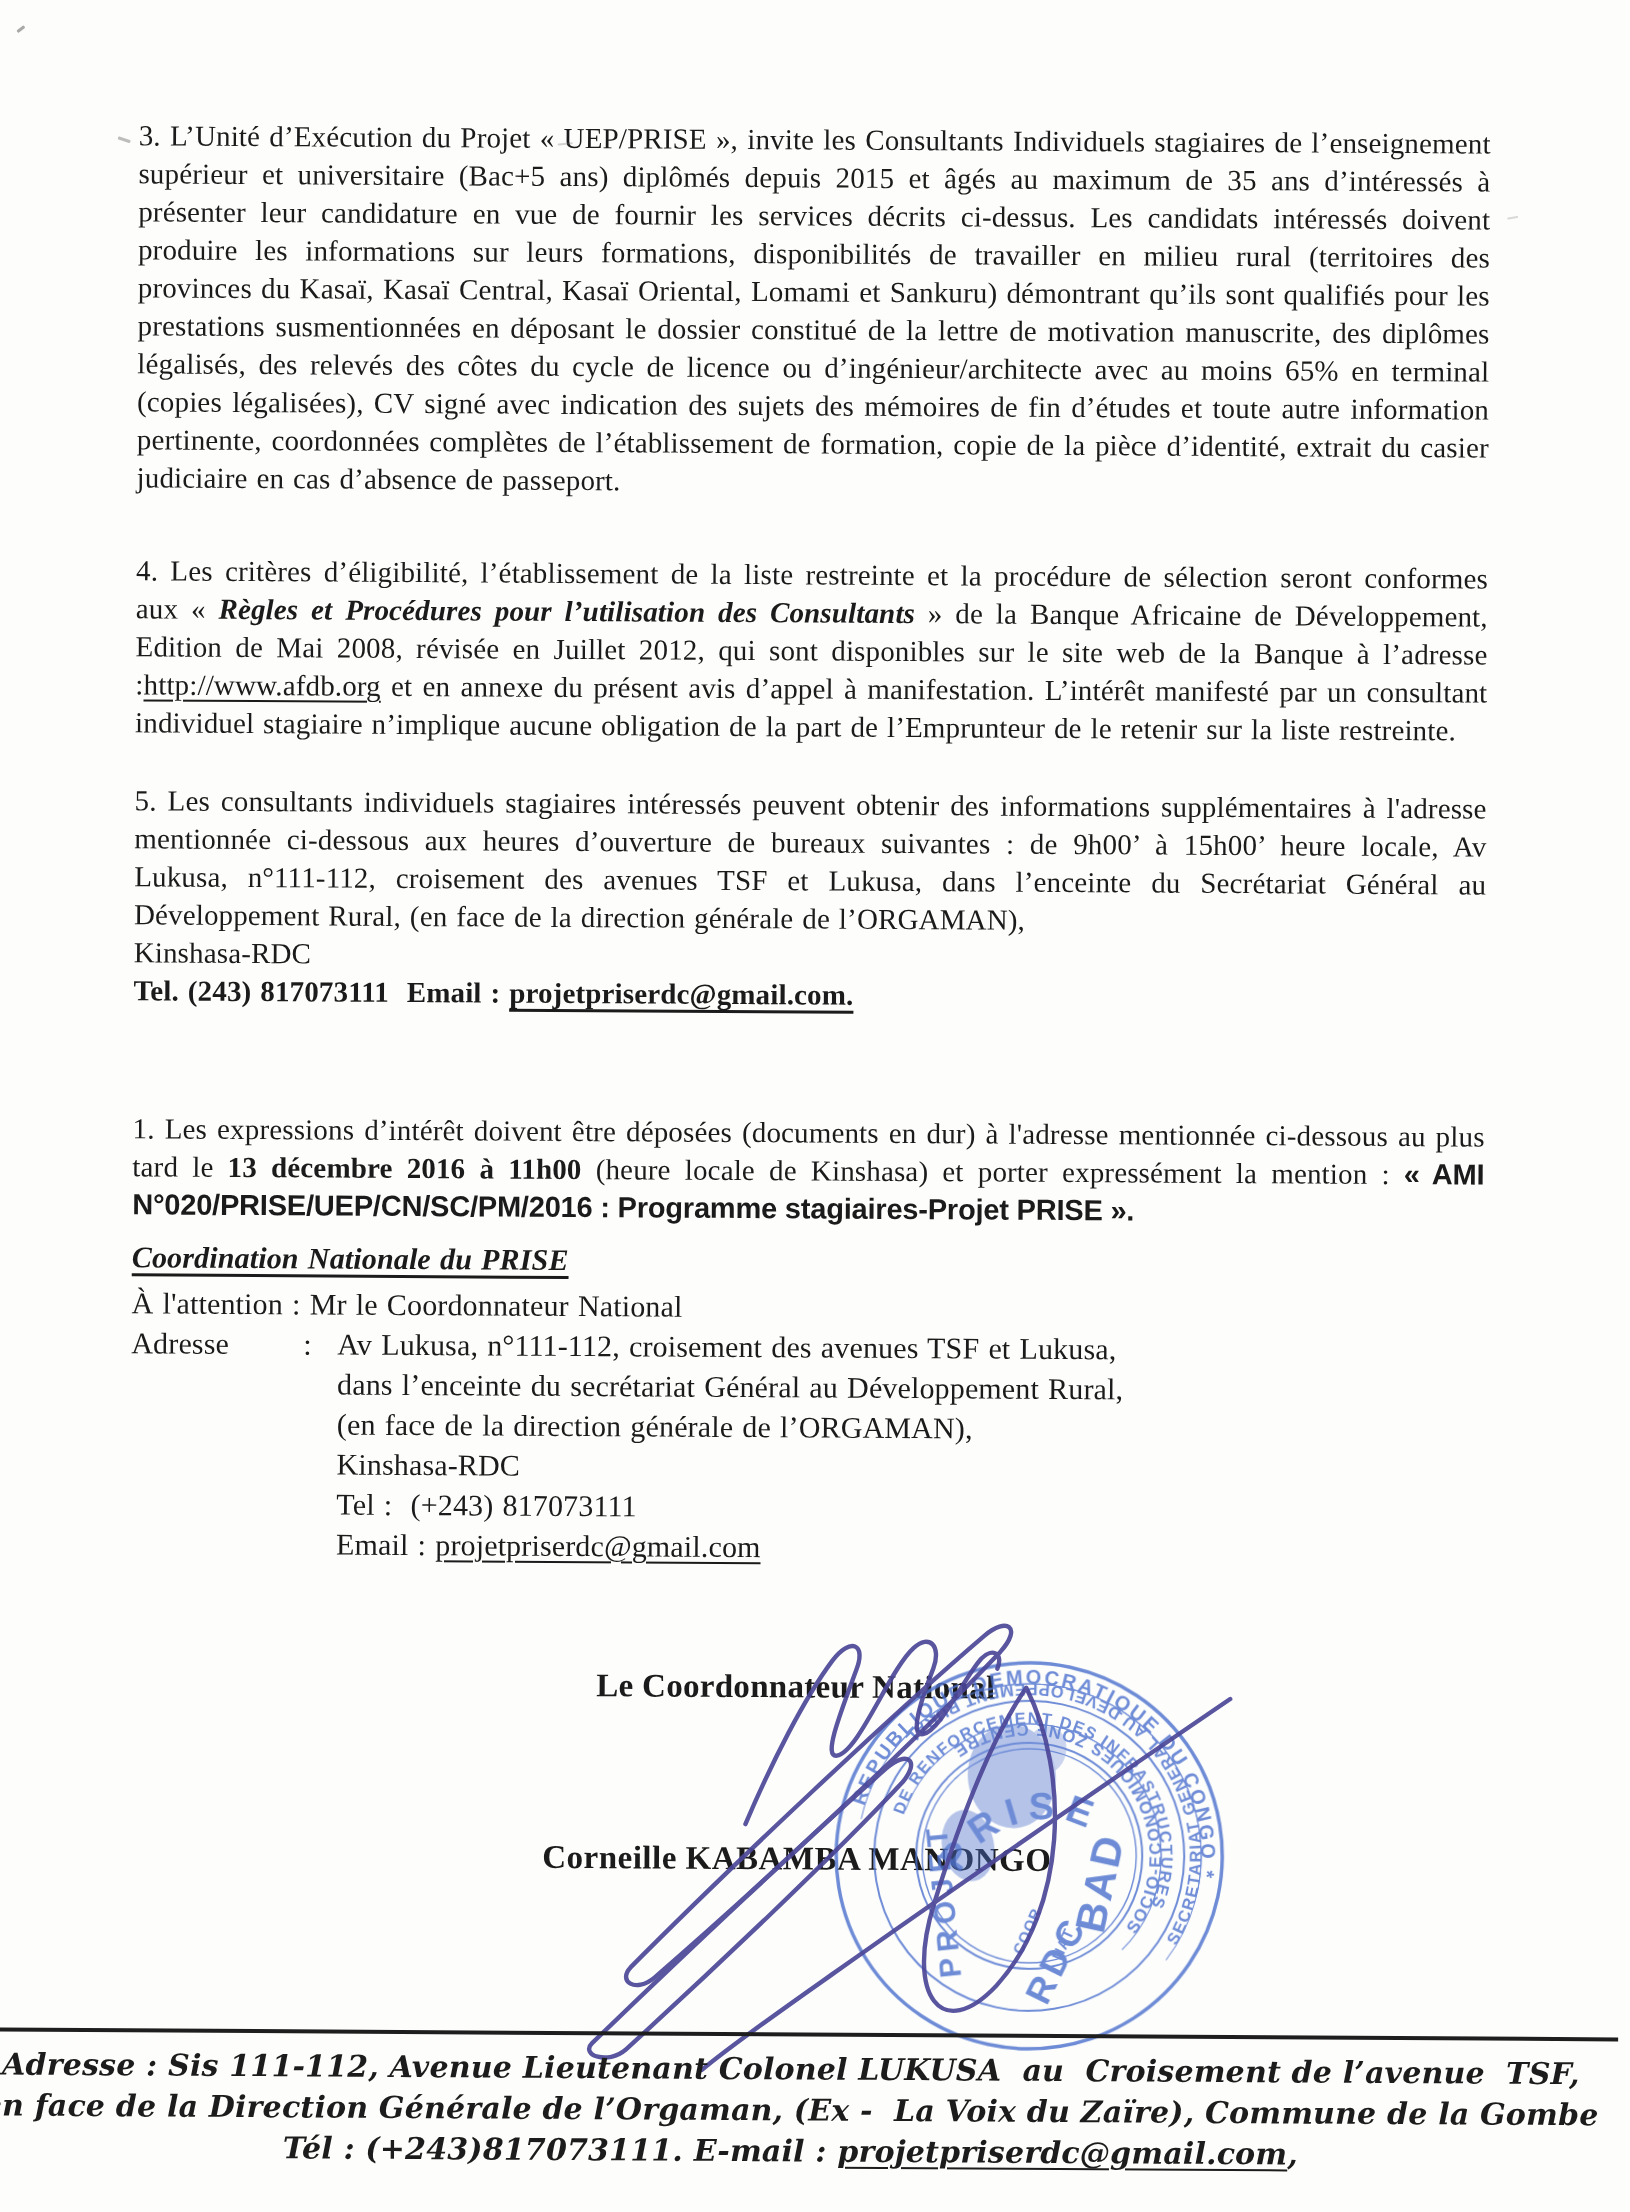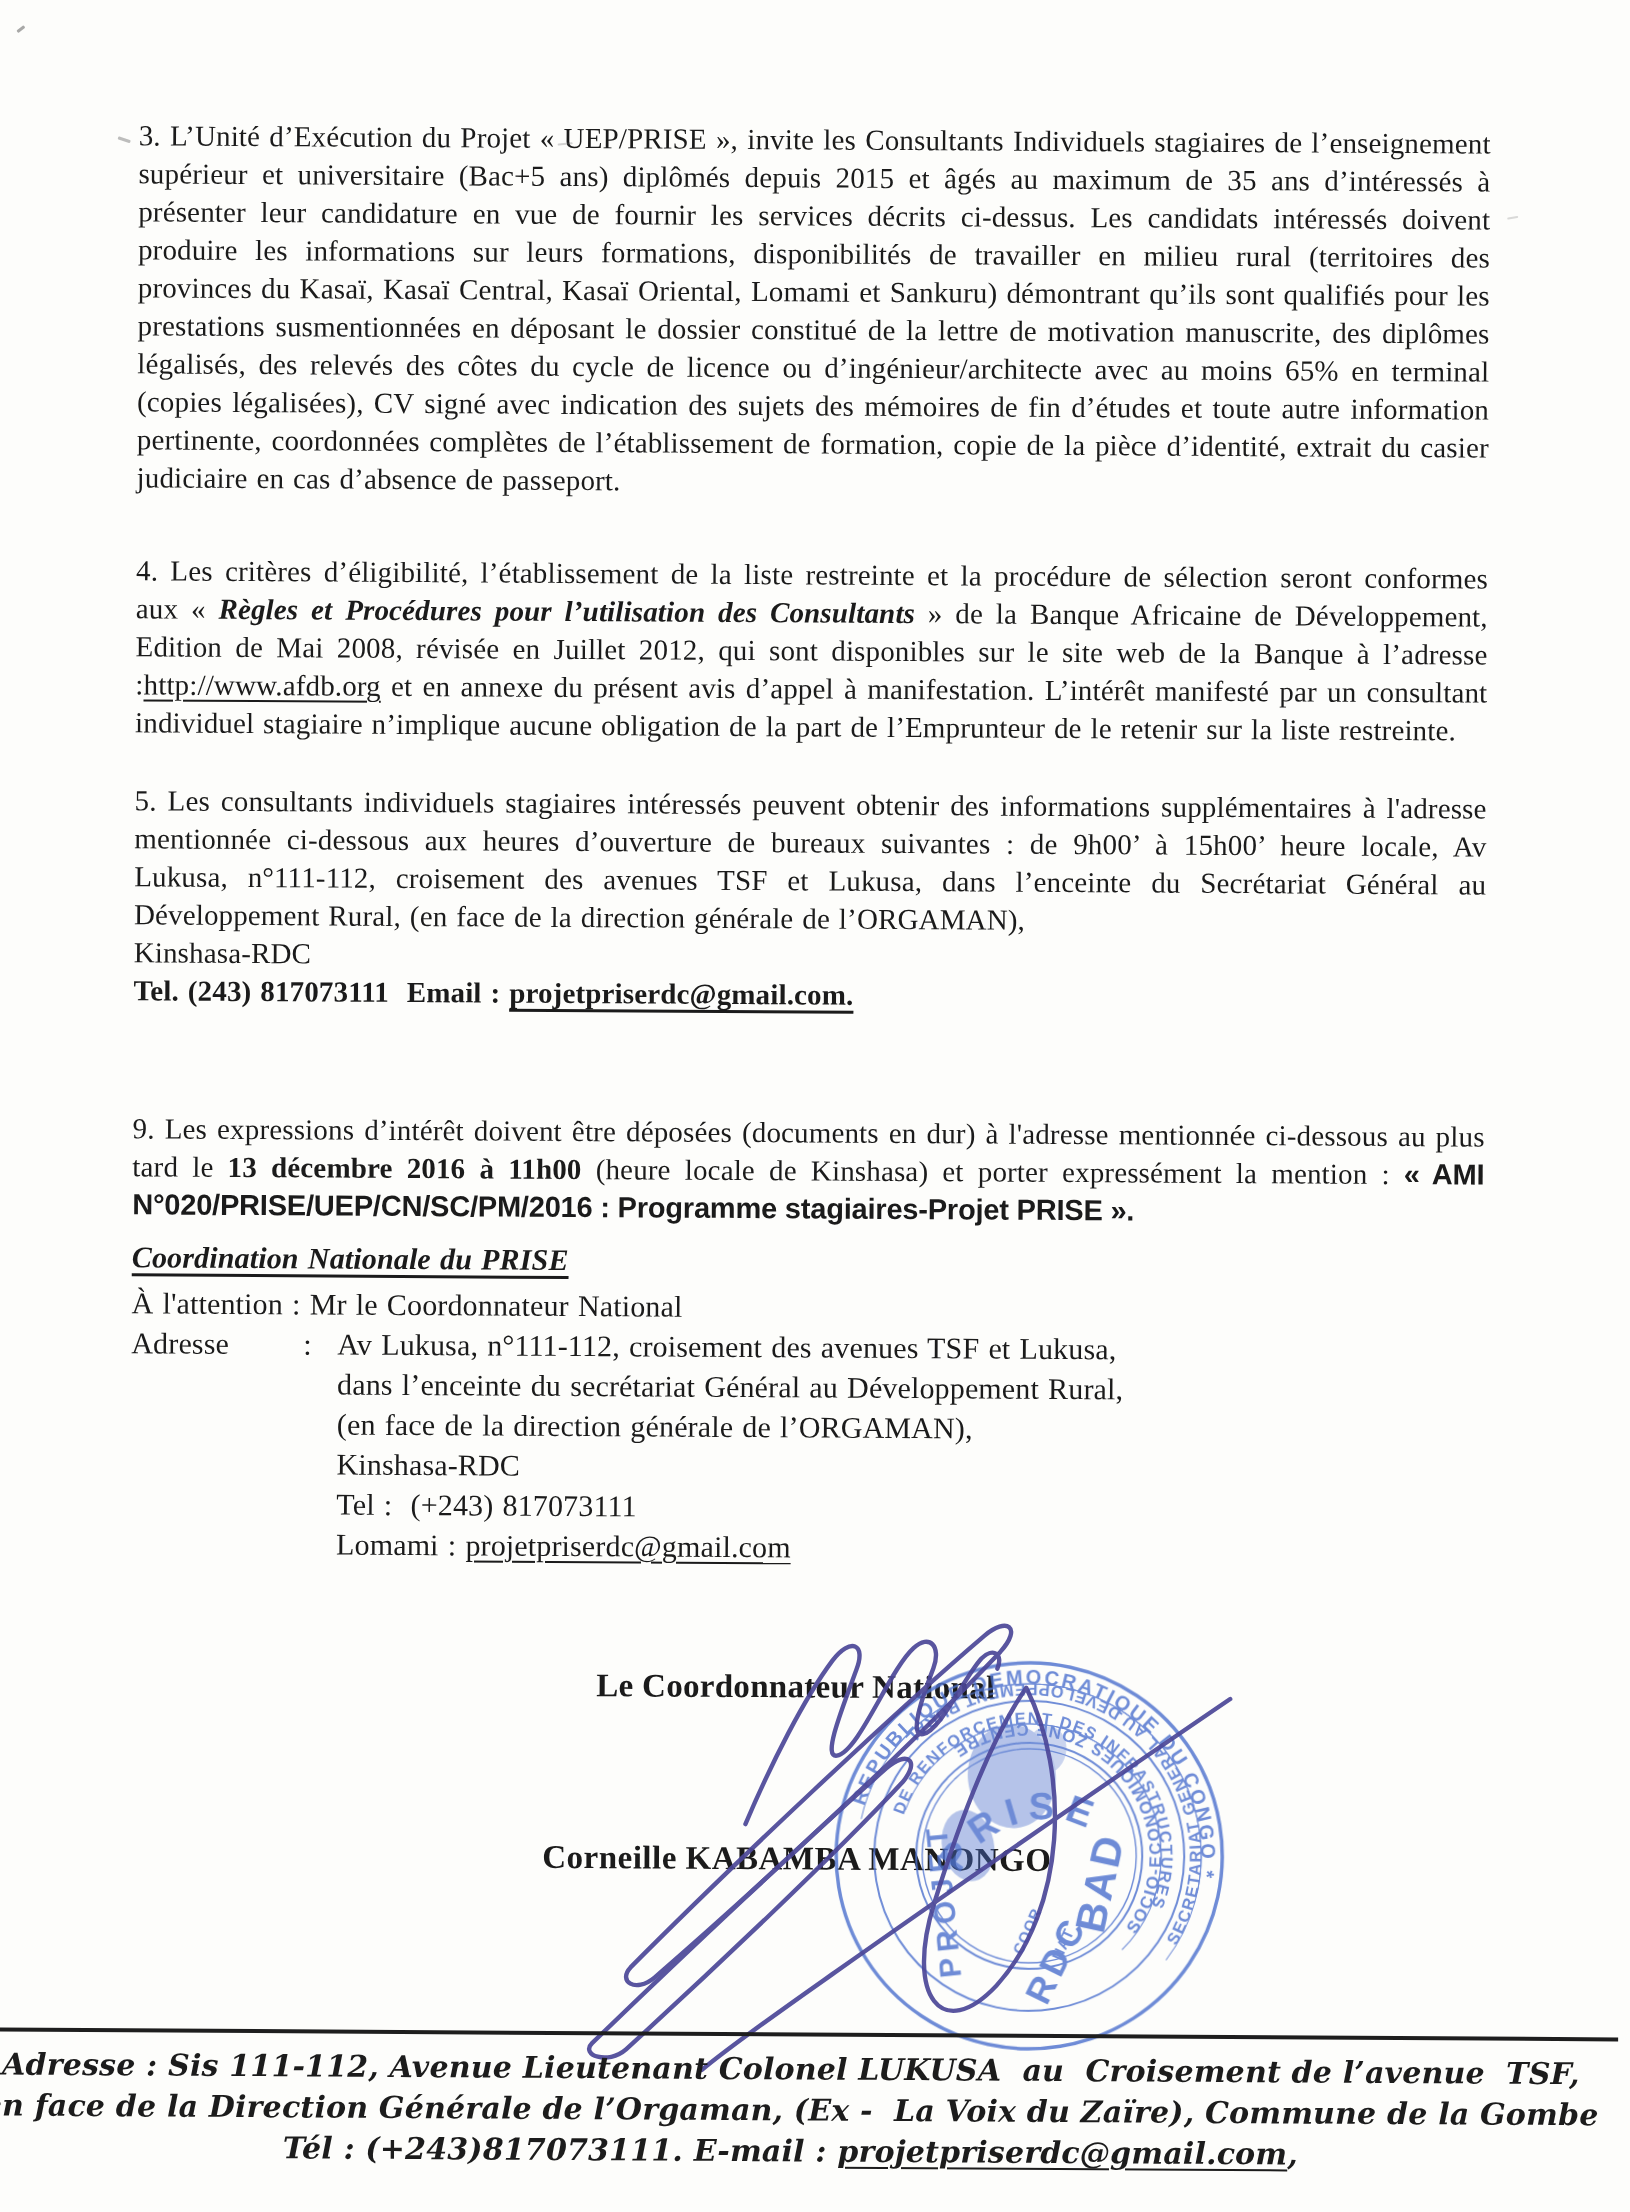--- a/index.html
+++ b/index.html
@@ -79,31 +79,31 @@
   <div class="col">
 
     <p class="p3">3. L’Unité d’Exécution du Projet « UEP/PRISE », invite les Consultants Individuels stagiaires de l’enseignement supérieur et universitaire (Bac+5 ans) diplômés depuis 2015 et âgés au maximum de 35 ans d’intéressés à présenter leur candidature en vue de fournir les services décrits ci-dessus. Les candidats intéressés doivent produire les informations sur leurs formations, disponibilités de travailler en milieu rural (territoires des provinces du Kasaï, Kasaï Central, Kasaï Oriental, Lomami et Sankuru) démontrant qu’ils sont qualifiés pour les prestations susmentionnées en déposant le dossier constitué de la lettre de motivation manuscrite, des diplômes légalisés, des relevés des côtes du cycle de licence ou d’ingénieur/architecte avec au moins 65% en terminal (copies légalisées), CV signé avec indication des sujets des mémoires de fin d’études et toute autre information pertinente, coordonnées complètes de l’établissement de formation, copie de la pièce d’identité, extrait du casier judiciaire en cas d’absence de passeport.</p>
 
     <p class="p4"><span>4. Les critères d’éligibilité, l’établissement de la liste restreinte et la procédure de sélection seront conformes aux « </span><span class="bolditalic">Règles et Procédures pour l’utilisation des Consultants</span><span> » de la Banque Africaine de Développement, Edition de Mai 2008, révisée en Juillet 2012, qui sont disponibles sur le site web de la Banque à l’adresse :</span><span class="u2">http://www.afdb.org</span><span>  et en annexe du présent avis d’appel à manifestation. L’intérêt manifesté par un consultant individuel stagiaire n’implique aucune obligation de la part de l’Emprunteur de le retenir sur la liste restreinte.</span></p>
 
     <p class="p5">5. Les consultants individuels stagiaires intéressés peuvent obtenir des informations supplémentaires à l'adresse mentionnée ci-dessous aux heures d’ouverture de bureaux suivantes : de 9h00’ à 15h00’ heure locale, Av Lukusa, n°111-112, croisement des avenues TSF et Lukusa, dans l’enceinte du Secrétariat Général au Développement Rural, (en face de la direction générale de l’ORGAMAN),</p>
     <div class="oneline">Kinshasa-RDC</div>
     <div class="tel-line"><span>Tel. (243) 817073111 &nbsp;Email : </span><span class="u">projetpriserdc@gmail.com.</span></div>
 
-    <p class="p6"><span>9. Les expressions d’intérêt doivent être déposées (documents en dur) à l'adresse mentionnée ci-dessous au plus tard le </span><span class="bold">13 décembre 2016 à 11h00</span><span> (heure locale de Kinshasa) et porter expressément la mention : </span><span class="mention">« AMI N°020/PRISE/UEP/CN/SC/PM/2016 : Programme stagiaires-Projet PRISE ».</span></p>
+    <p class="p6"><span>1. Les expressions d’intérêt doivent être déposées (documents en dur) à l'adresse mentionnée ci-dessous au plus tard le </span><span class="bold">13 décembre 2016 à 11h00</span><span> (heure locale de Kinshasa) et porter expressément la mention : </span><span class="mention">« AMI N°020/PRISE/UEP/CN/SC/PM/2016 : Programme stagiaires-Projet PRISE ».</span></p>
 
     <div class="coord">
       <div class="coord-head"><span class="u">Coordination Nationale du PRISE</span></div>
       <div>À l'attention : Mr le Coordonnateur National</div>
       <div><span class="addr-label">Adresse</span><span class="addr-colon">:</span><span>Av Lukusa, n°111-112, croisement des avenues TSF et Lukusa,</span></div>
       <div class="addr-cont">dans l’enceinte du secrétariat Général au Développement Rural,</div>
       <div class="addr-cont">(en face de la direction générale de l’ORGAMAN),</div>
       <div class="addr-cont">Kinshasa-RDC</div>
       <div class="addr-cont">Tel : &nbsp;(+243) 817073111</div>
-      <div class="addr-cont"><span>Lomami : </span><span class="u2">projetpriserdc@gmail.com</span></div>
+      <div class="addr-cont"><span>Email : </span><span class="u2">projetpriserdc@gmail.com</span></div>
     </div>
   </div>
 
   <div class="sig-title">Le Coordonnateur National</div>
   <div class="sig-name">Corneille KABAMBA MANONGO</div>
 
   <svg class="stamp" viewBox="0 0 404 404">
     <g fill="none" stroke="#4f73cf">
       <g transform="rotate(12 202 202)">
         <circle cx="202" cy="202" r="193" stroke-width="3.5"></circle>

